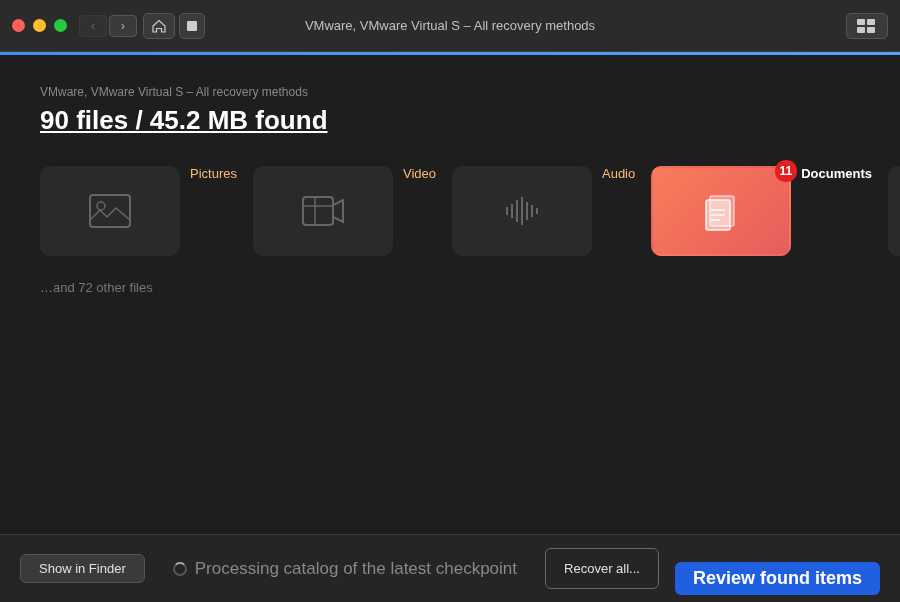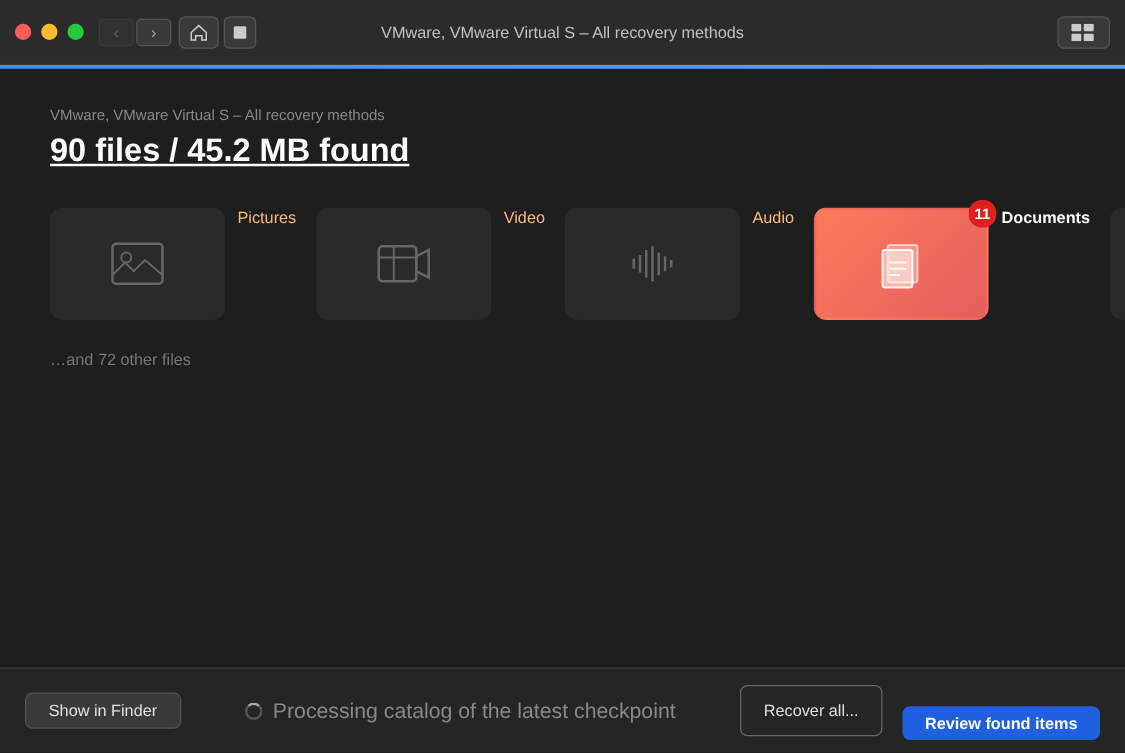--- a/index.html
+++ b/index.html
@@ -291,21 +291,21 @@
       cursor: pointer;
       white-space: nowrap;
     }
 
     .btn-primary {
       padding: 6px 18px;
       background: #2060e0;
       border: none;
       border-radius: 6px;
       color: #fff;
-      font-size: 13px;
+      font-size: 18px;
       font-weight: 600;
       cursor: pointer;
       white-space: nowrap;
       margin-top: 20px;
     }
 
     
     svg { display: block; }
   </style>
 </head>

